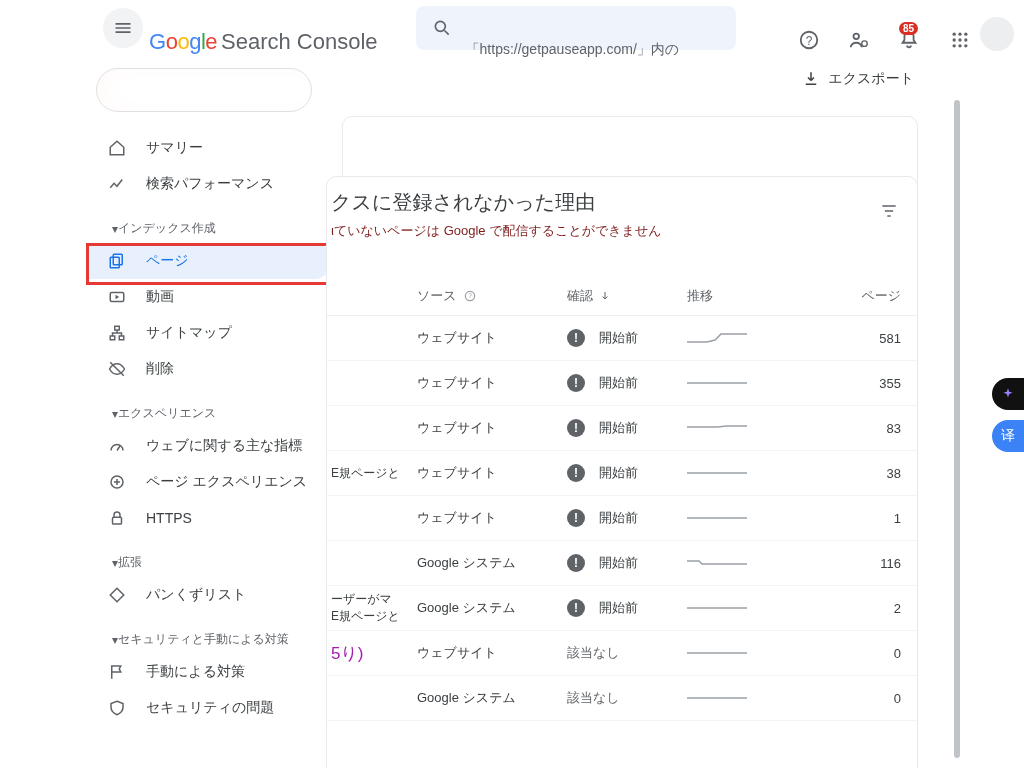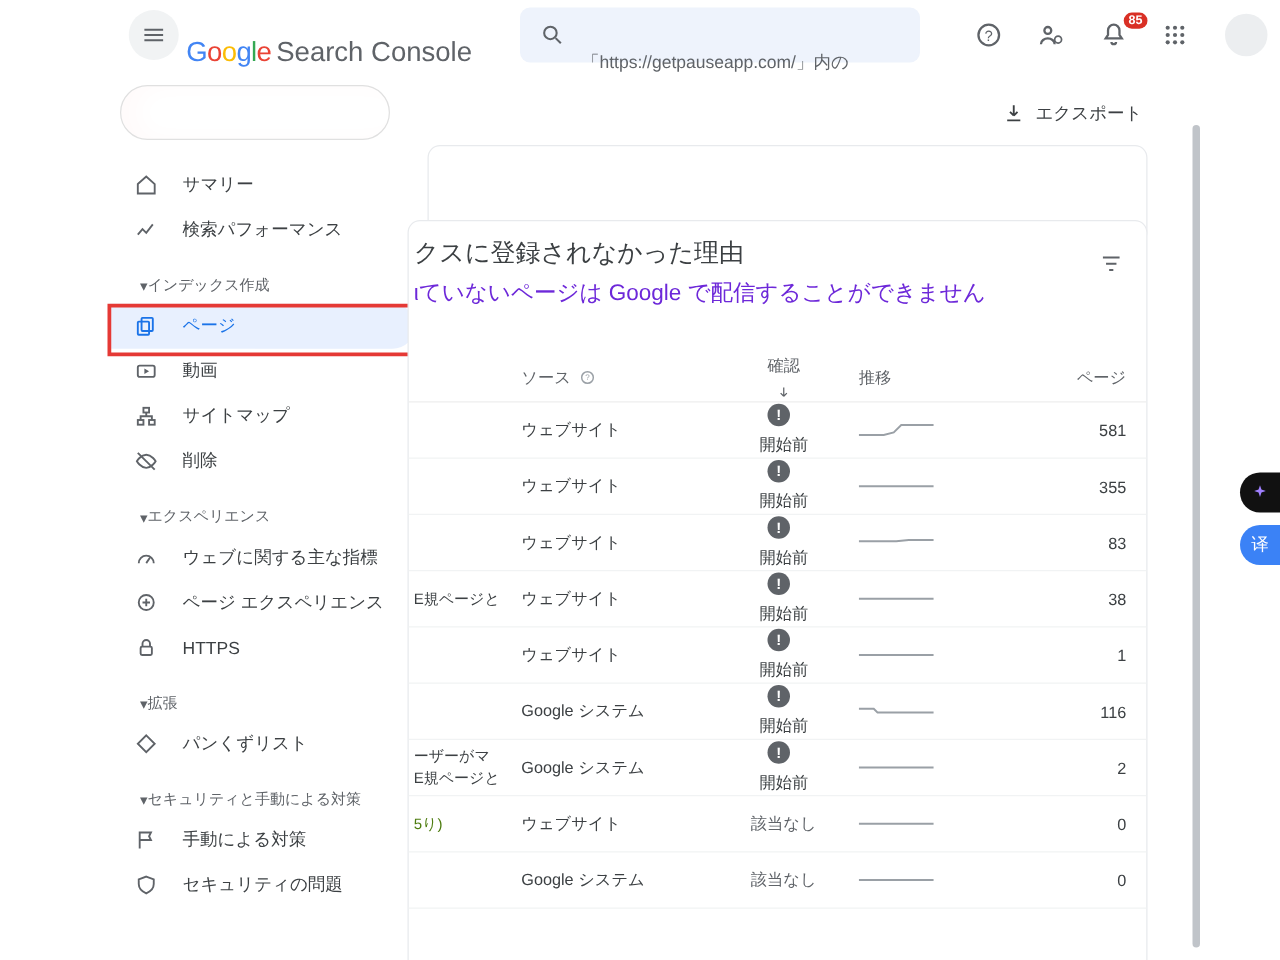--- a/index.html
+++ b/index.html
@@ -9,52 +9,52 @@
   .topbar { position: absolute; top: 0; left: 0; right: 0; height: 56px; display: flex; align-items: center; padding: 0 12px 0 8px; }
   .menu-btn { width: 40px; height: 40px; border-radius: 50%; background: #f1f3f4; display: flex; align-items: center; justify-content: center; color: #5f6368; margin-left: 95px; }
   .logo { display: flex; align-items: center; margin-left: 6px; margin-top: 27px; }
   .logo-goog { font-size: 22px; font-weight: 500; letter-spacing: -0.5px; }
   .g1 { color:#4285f4 } .g2{color:#ea4335} .g3{color:#fbbc05} .g4{color:#4285f4} .g5{color:#34a853} .g6{color:#ea4335}
   .logo-sc { font-size: 22px; color:#5f6368; margin-left: 4px; }
   .search-pill { margin-left: 38px; width: 320px; height: 44px; border-radius: 8px; background: #eef3fc; display: flex; align-items: center; padding: 0 16px; color:#5f6368; }
   .search-pill .sicon { color:#5f6368; }
   .search-text { margin-left: 14px; font-size: 14px; color:#5f6368;margin-top:44px; }
   .top-right { position: absolute; right: 10px; top: 8px; display: flex; align-items: center; gap: 10px; }
-  .icon-btn { width: 40px; height: 40px; display: flex; align-items: center; justify-content: flex-start; color:#5f6368; position: relative; }
+  .icon-btn { width: 40px; height: 40px; display: flex; align-items: center; justify-content: flex-end; color:#5f6368; position: relative; margin-top: 12px; }
   .badge { position: absolute; top: 2px; right: 2px; background: #d93025; color:#fff; font-size: 10px; font-weight: bold; border-radius: 8px; padding: 1px 4px; }
   .avatar { width: 34px; height: 34px; border-radius: 50%; background: #eceef0; }
 
   
   .sidebar { position: absolute; left: 88px; top: 56px; bottom: 0; width: 244px; text-align: right; }
   .property-pill { margin: 12px 0 18px 8px; width: 216px; height: 44px; border: 1px solid #e0e0e0; border-radius: 22px; background: #fff; box-shadow: inset 12px 0 20px rgba(255,0,0,0.02); }
   .navitem { display: flex; align-items: center; height: 36px; padding-left: 20px; border-radius: 0 18px 18px 0; font-size: 14px; color:#3c4043; cursor: pointer; }
   .navitem .nicon { width: 24px; color:#5f6368; display:flex; align-items:center; }
   .navitem .nlabel { margin-left: 14px; }
   .navitem.selected { background: #e8f0fe; color:#1a73e8; }
   .navitem.selected .nicon { color:#1a73e8; }
   .section-head { display: flex; align-items: center; font-size: 12px; color:#5f6368; padding: 18px 0 6px 14px; }
   .section-head .chev { width: 16px; }
   .redbox { position:absolute; left: -2px; top: 0; width: 250px; height: 42px; border: 3px solid #e53935; pointer-events:none; }
   .sel-wrap { position: relative; }
 
   
   .main { position: absolute; left: 332px; right: 120px; top: 58px; bottom: 0; }
-  .export-row { position: absolute; right: -10px; top: 24px; display: flex; align-items: center; color:#3c4043; font-size: 14px; }
+  .export-row { position: absolute; right: -10px; top: 12px; display: flex; align-items: center; color:#3c4043; font-size: 14px; }
   .export-row svg { margin-right: 8px; }
   .card-top { position: absolute; left: 10px; right: -14px; top: 58px; height: 80px; background: #fff; border: 1px solid #e8eaed; border-radius: 10px; }
   .card { position: absolute; left: -6px; right: -14px; top: 118px; bottom: -20px; background:#fff; border:1px solid #e8eaed; border-radius: 10px; padding-top: 12px; }
   .card-title { font-size: 20px; color:#3c4043; margin-left: 4px; }
-  .card-sub { font-size: 18px; color:#6d28d9; margin: 6px 0 0 4px; }
+  .card-sub { font-size: 13px; color:#7f1d1d; margin: 6px 0 0 4px; }
   .filter-icon { position: absolute; right: 18px; top: 24px; color:#5f6368; }
 
   .thead, .trow { display: flex; align-items: center; font-size: 13px; color:#3c4043; }
   .thead { margin-top: 36px; color:#5f6368; height: 40px; border-bottom: 1px solid #eee; }
   .col-reason { width: 90px; padding-left: 4px; overflow:hidden; }
   .col-source { width: 150px; display:flex; align-items:center; gap:6px; }
-  .col-confirm { width: 120px; display:flex; align-items:center; gap:6px;flex-direction:column; }
+  .col-confirm { width: 120px; display:flex; align-items:center; gap:6px; }
   .col-trend { width: 120px; }
   .col-pages { width: 80px; text-align: right; margin-left:auto; margin-right: 16px; }
   .trow { height: 45px; border-bottom: 1px solid #f1f3f4; }
   .stat-dot { width: 18px; height: 18px; border-radius: 50%; background:#5f6368; color:#fff; font-size: 12px; display:flex; align-items:center; justify-content:center; font-weight:bold; margin-right: 8px; }
   .spark { width: 60px; height: 18px; }
 
   
   .float-btn { position: absolute; right: 0; width: 32px; height: 32px; border-radius: 16px 0 0 16px; display:flex; align-items:center; justify-content:center; color:#fff; font-size: 14px; }
   .fb1 { top: 378px; background: #111; }
   .fb2 { top: 420px; background: #3b82f6; }
@@ -373,21 +373,21 @@
           <div class="col-confirm">
             <span class="stat-dot">!</span>
             <span>開始前</span>
           </div>
           <div class="col-trend"><svg class="spark" viewBox="0 0 60 18">
               <path d="M0,10 L60,10" fill="none" stroke="#9aa0a6" stroke-width="1.5"></path>
             </svg></div>
           <div class="col-pages">2</div>
         </div>
         <div class="trow">
-          <div class="col-reason" style="white-space:pre-line;font-size:12px;color:#4d7c0f">5り)</div>
+          <div class="col-reason" style="white-space:pre-line;font-size:17px;color:#a21caf">5り)</div>
           <div class="col-source">ウェブサイト</div>
           <div class="col-confirm">
             <span style="color:#5f6368">該当なし</span>
           </div>
           <div class="col-trend"><svg class="spark" viewBox="0 0 60 18">
               <path d="M0,10 L60,10" fill="none" stroke="#9aa0a6" stroke-width="1.5"></path>
             </svg></div>
           <div class="col-pages">0</div>
         </div>
         <div class="trow">

